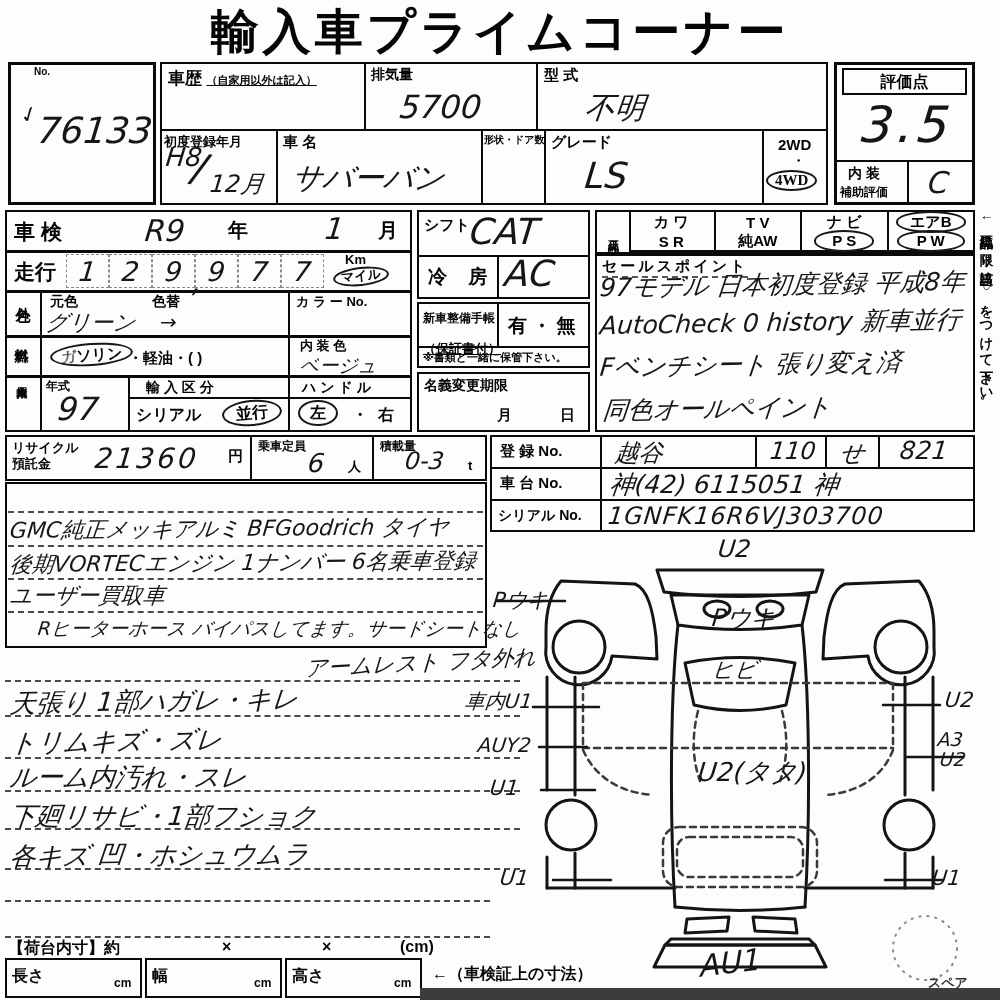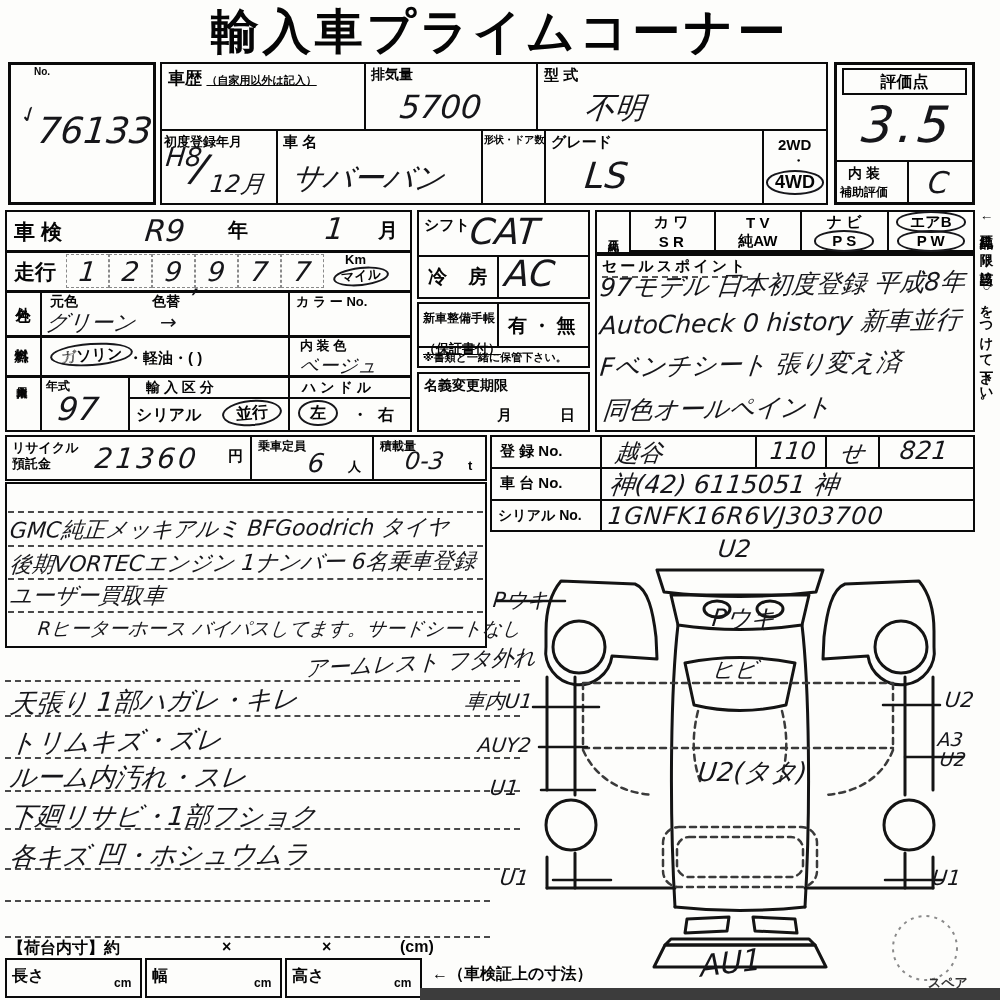--- a/index.html
+++ b/index.html
@@ -64,21 +64,21 @@
   <div class="box" style="left:481px;top:129px;width:65px;height:76px;"></div>
   <div class="abs lbl" style="left:484px;top:133px;font-size:10px;">形状・ドア数</div>
 
   <div class="box" style="left:544px;top:129px;width:220px;height:76px;"></div>
   <div class="abs lbl" style="left:551px;top:133px;font-size:15px;">グレード</div>
   <div class="abs hw" style="left:585px;top:155px;font-size:36px;">LS</div>
 
   <div class="box" style="left:762px;top:129px;width:66px;height:76px;"></div>
   <div class="abs lbl" style="left:778px;top:136px;font-size:15px;">2WD</div>
   <div class="abs lbl" style="left:792px;top:152px;font-size:13px;">・</div>
-  <span class="abs" style="left:766px;top:170px;"><span class="oval lbl" style="font-size:18px;padding:0 7px;">4WD</span></span>
+  <span class="abs" style="left:766px;top:170px;"><span class="oval lbl" style="font-size:15px;padding:0 7px;font-family:Liberation Serif, serif;">4WD</span></span>
 
   <div class="box thick" style="left:834px;top:62px;width:141px;height:143px;"></div>
   <div class="box" style="left:842px;top:68px;width:125px;height:27px;"></div>
   <div class="abs lbl" style="left:842px;top:72px;width:125px;text-align:center;font-size:16px;">評価点</div>
   <div class="abs hw" style="left:862px;top:96px;font-size:50px;letter-spacing:4px;">3.5</div>
   <div class="hline" style="left:836px;top:160px;width:137px;"></div>
   <div class="vline" style="left:907px;top:160px;height:43px;"></div>
   <div class="abs lbl" style="left:848px;top:165px;font-size:14px;">内 装</div>
   <div class="abs lbl" style="left:840px;top:184px;font-size:12px;">補助評価</div>
   <div class="abs hw" style="left:928px;top:165px;font-size:30px;">C</div>

